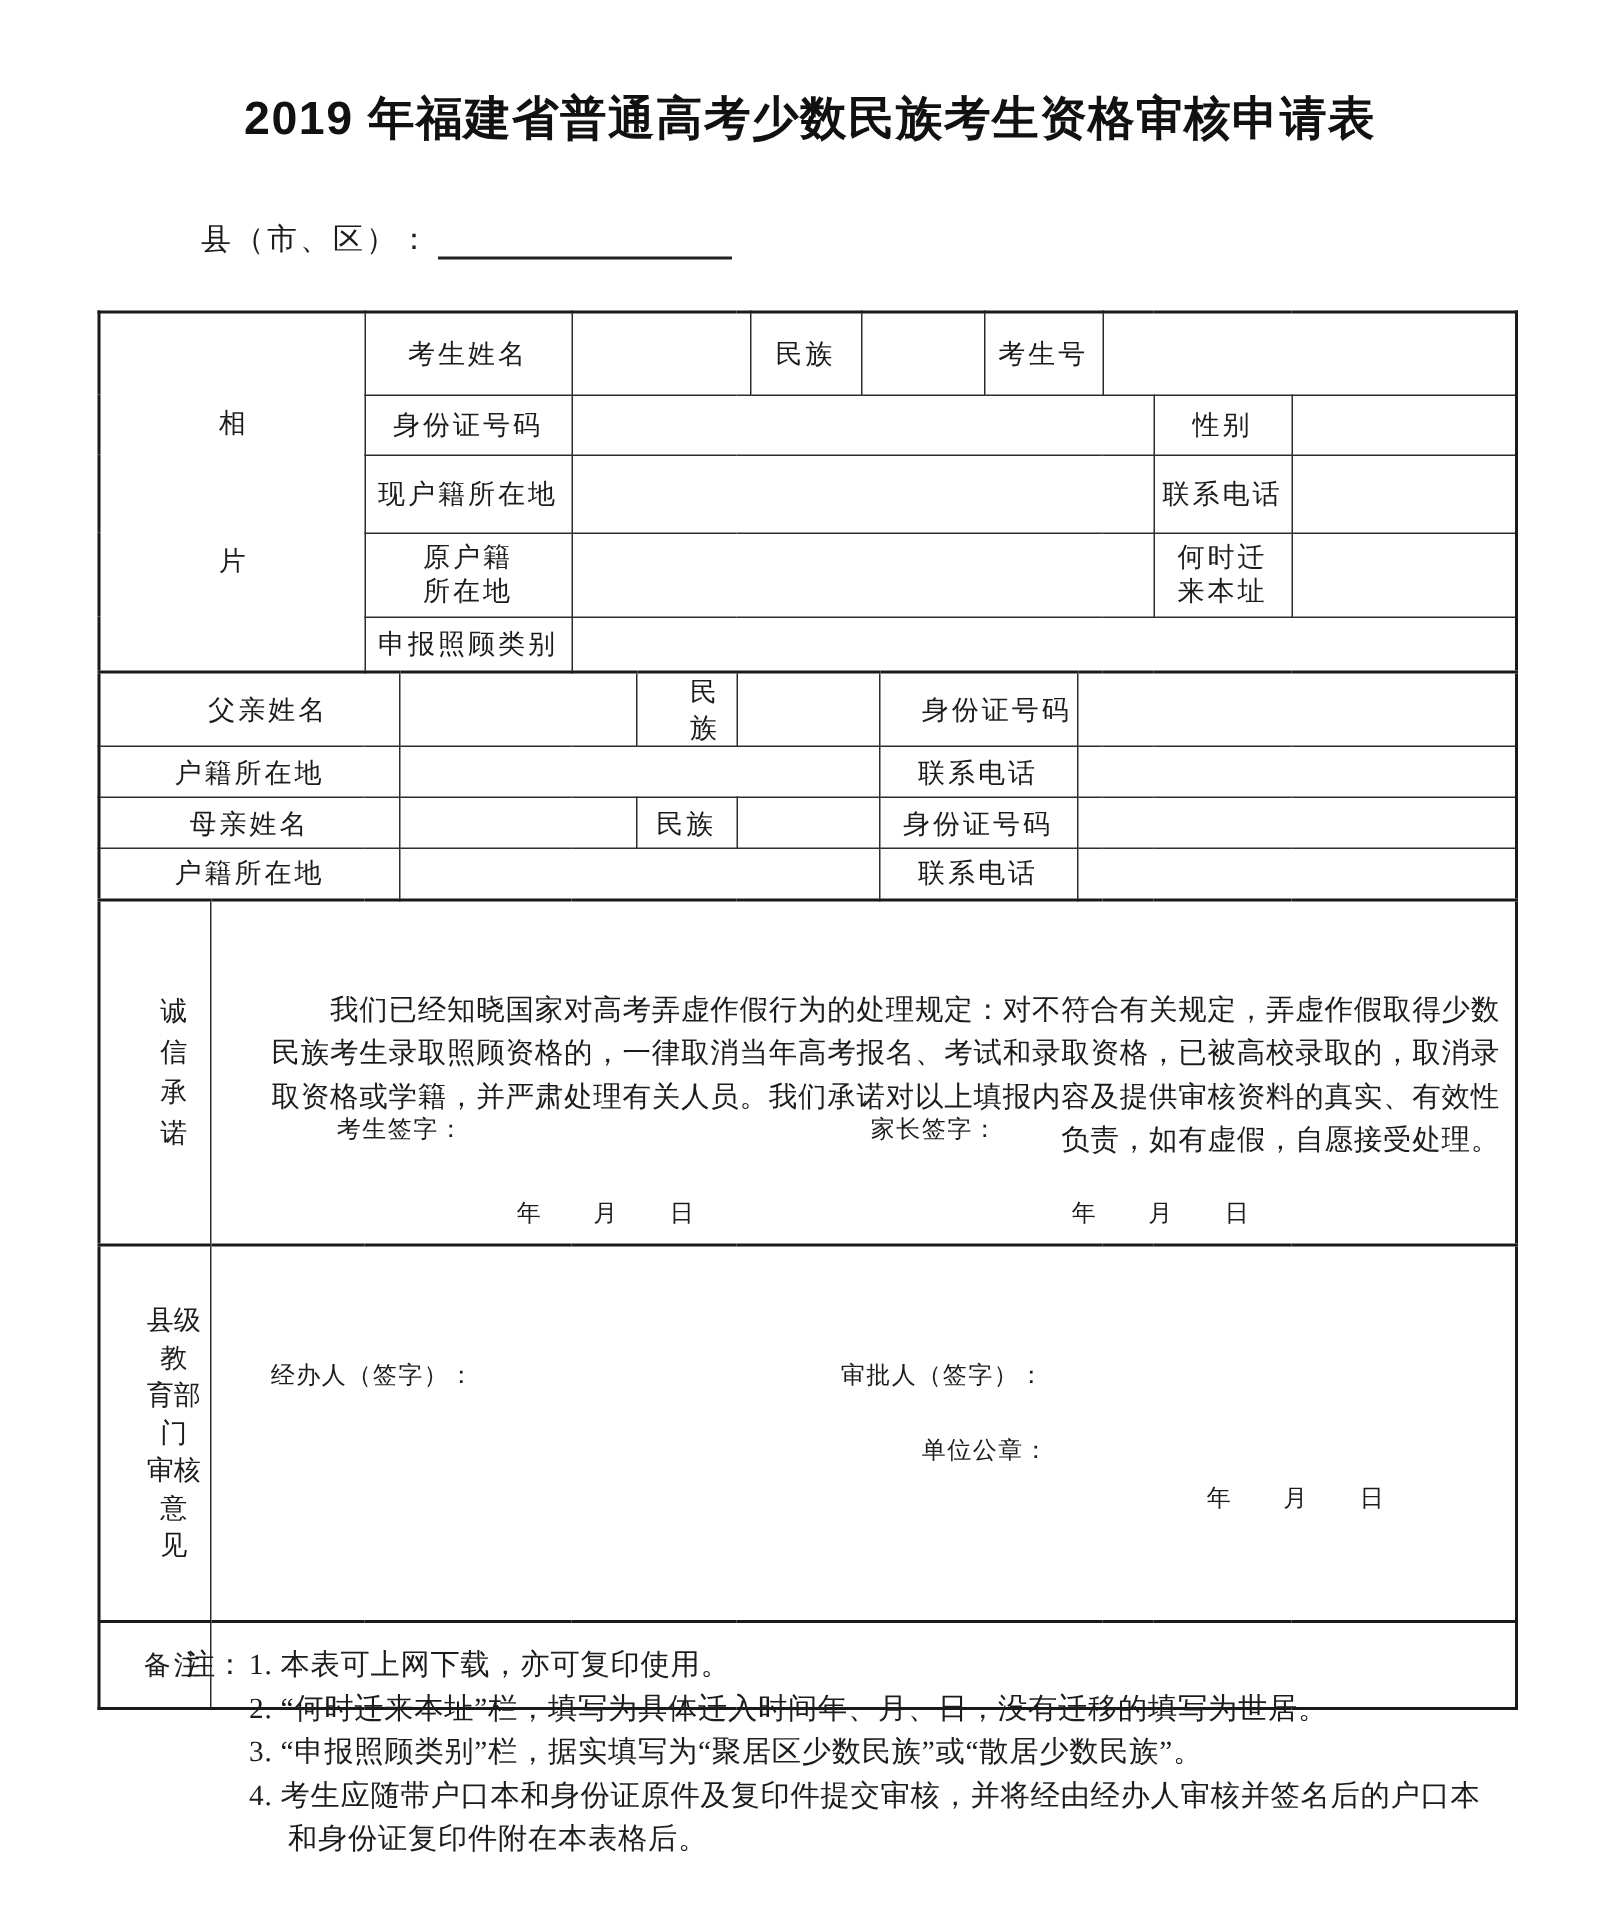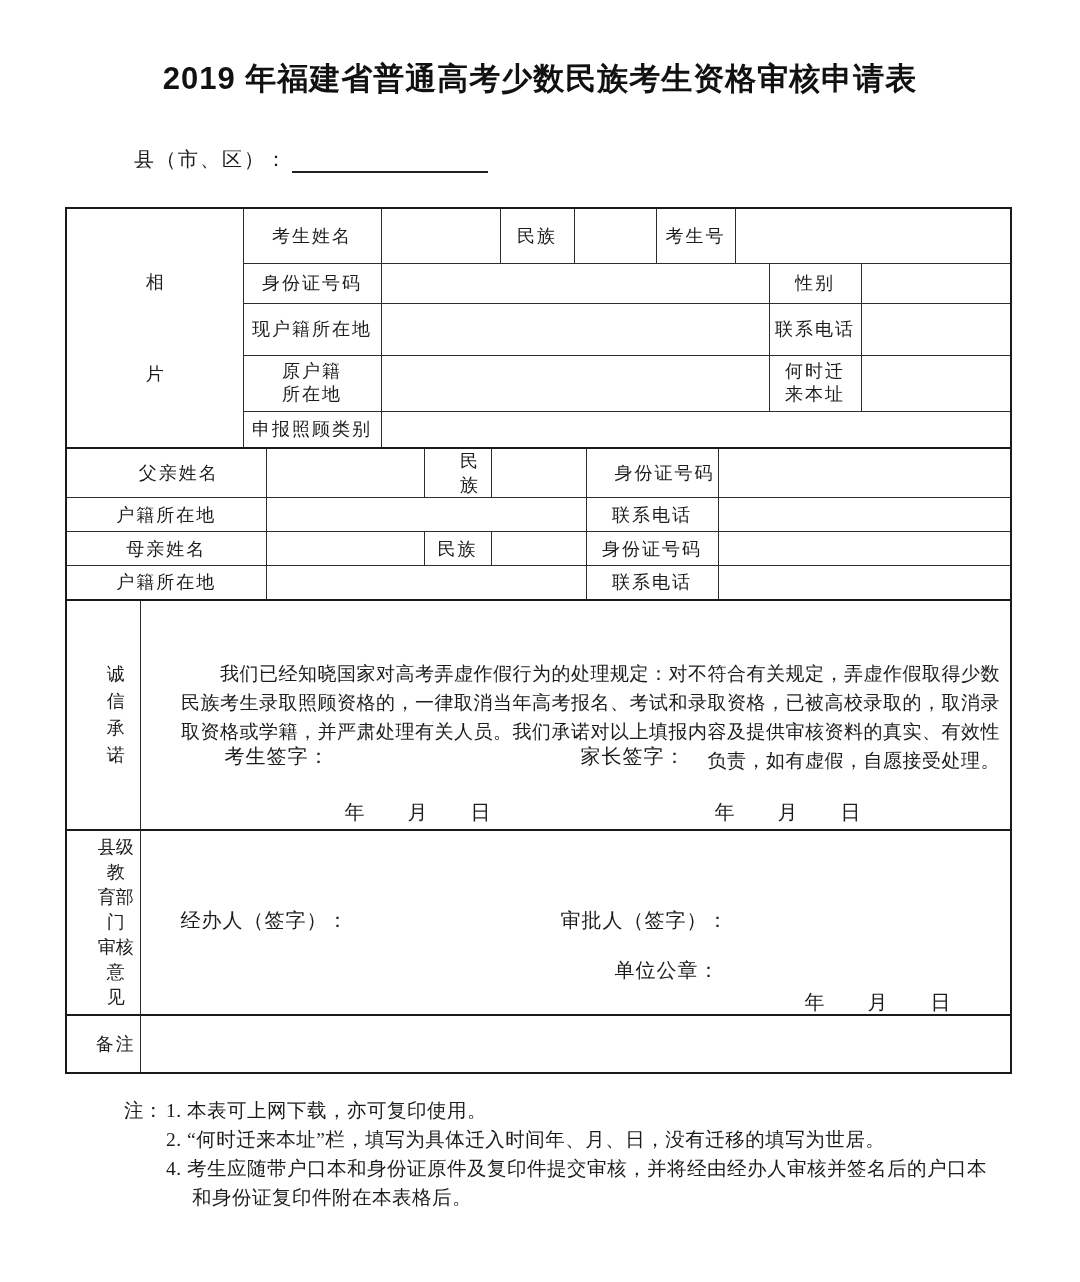--- a/index.html
+++ b/index.html
@@ -72,21 +72,21 @@
     padding: 0;
   }
   .integrity-statement {
     margin: 5px 8px 0 10px;
     font-size: 19px;
     line-height: 29px;
     text-indent: 2em;
     text-align: right;
     letter-spacing: 0.5px;
   }
-  .pos { position: absolute; font-size: 20px; letter-spacing: 1px; white-space: nowrap; }
+  .pos { position: absolute; font-size: 16px; letter-spacing: 1px; white-space: nowrap; }
   .sig-student   { left: 84px;  top: 142px; }
   .sig-parent    { left: 440px; top: 142px; }
   .date-student  { left: 204px; top: 198px; }
   .date-parent   { left: 574px; top: 198px; }
 
   .handler-sign  { left: 40px;  top: 76px; }
   .approver-sign { left: 420px; top: 76px; }
   .unit-seal     { left: 474px; top: 126px; }
   .review-date   { left: 664px; top: 158px; }
 
@@ -221,21 +221,21 @@
     </td>
     <td class="integrity-cell" colspan="14">
       <div class="integrity-statement">我们已经知晓国家对高考弄虚作假行为的处理规定：对不符合有关规定，弄虚作假取得少数民族考生录取照顾资格的，一律取消当年高考报名、考试和录取资格，已被高校录取的，取消录取资格或学籍，并严肃处理有关人员。我们承诺对以上填报内容及提供审核资料的真实、有效性负责，如有虚假，自愿接受处理。</div>
       <span class="pos sig-student">考生签字：</span>
       <span class="pos sig-parent">家长签字：</span>
       <span class="pos date-student">年　　月　　日</span>
       <span class="pos date-parent">年　　月　　日</span>
     </td>
   </tr>
 
-  <tr class="sect" style="height:185px">
+  <tr class="sect" style="height:251px">
     <td class="county-label-cell">
       <div>县级教</div>
       <div>育部门</div>
       <div>审核意</div>
       <div>见</div>
     </td>
     <td class="review-cell" colspan="14">
       <span class="pos handler-sign">经办人（签字）：</span>
       <span class="pos approver-sign">审批人（签字）：</span>
       <span class="pos unit-seal">单位公章：</span>
@@ -248,15 +248,16 @@
     <td colspan="14"></td>
   </tr>
 </tbody>
   </table>
 
 <div class="notes">
   <div class="notes-prefix">注：</div>
   <div class="notes-items">
     <div class="note-item">1. 本表可上网下载，亦可复印使用。</div>
     <div class="note-item">2. “何时迁来本址”栏，填写为具体迁入时间年、月、日，没有迁移的填写为世居。</div>
+    <div class="note-item">3. “申报照顾类别”栏，据实填写为“聚居区少数民族”或“散居少数民族”。</div>
     <div class="note-item">4. 考生应随带户口本和身份证原件及复印件提交审核，并将经由经办人审核并签名后的户口本和身份证复印件附在本表格后。</div>
   </div>
 </div>
 
 </body></html>

